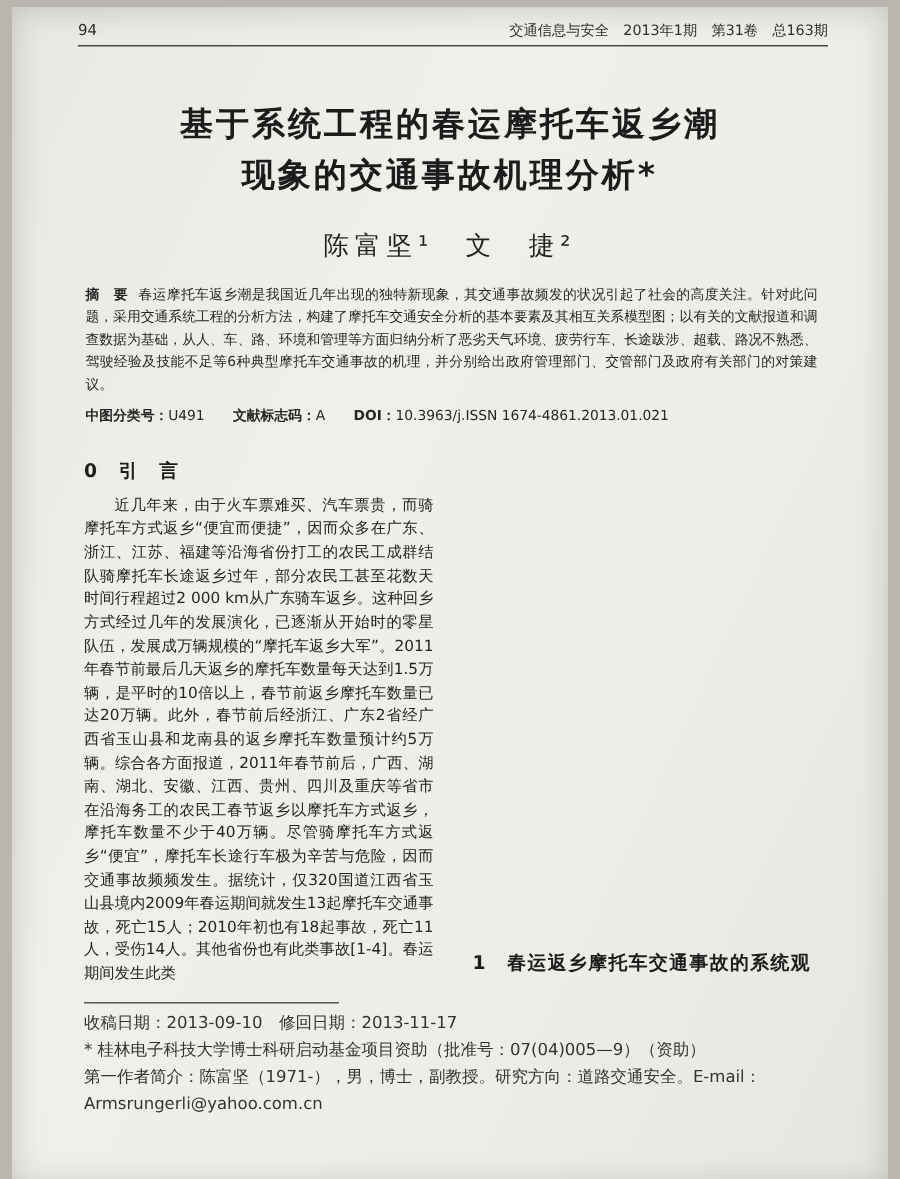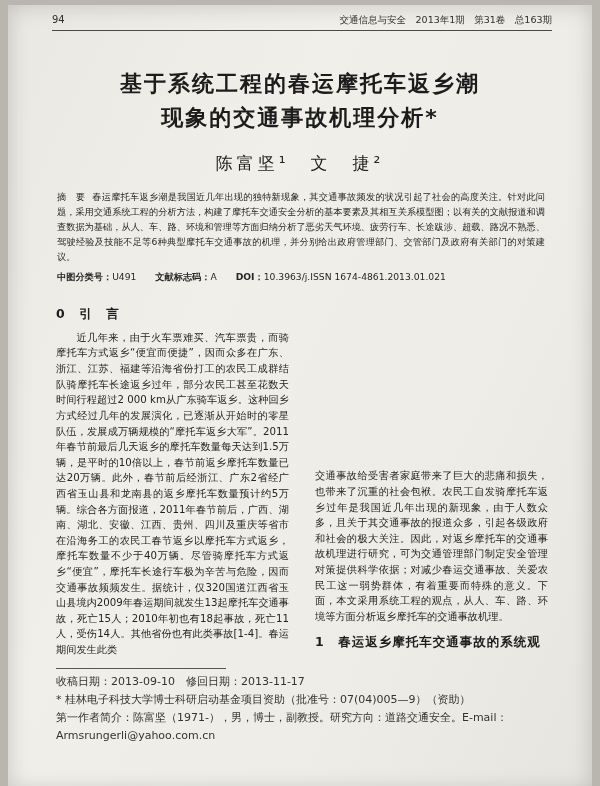--- a/index.html
+++ b/index.html
@@ -43,21 +43,21 @@
   .affil {
     margin-top: 9px; text-align: center;
     font-size: 8.6px; color: #333; letter-spacing: 0.2px;
   }
   .abs-block {
     margin: 15px 47px 0 49px;
     font-size: 9.2px; line-height: 1.62;
     text-align: justify; text-justify: inter-ideograph;
     color: #262626;
   }
-  .abs-block .lbl { font-weight: normal; margin-right: 7px; }
+  .abs-block .lbl { font-weight: bold; margin-right: 7px; }
   .meta-row {
     margin: 6px 47px 0 49px;
     font-size: 9.2px; color: #262626;
   }
   .meta-row .lbl { font-weight: bold; }
   .meta-row .gap { display: inline-block; width: 16px; }
   .cols {
     display: flex; gap: 26px;
     margin: 13px 44px 0 48px;
     align-items: flex-end;
@@ -112,21 +112,20 @@
     <span class="lbl">文献标志码：</span><span>A</span><span class="gap"></span>
     <span class="lbl">DOI：</span><span>10.3963/j.ISSN 1674-4861.2013.01.021</span>
   </p>
 
   <div class="cols">
     <div class="col">
       <h2>0　引　言</h2>
       <p class="indent">近几年来，由于火车票难买、汽车票贵，而骑摩托车方式返乡“便宜而便捷”，因而众多在广东、浙江、江苏、福建等沿海省份打工的农民工成群结队骑摩托车长途返乡过年，部分农民工甚至花数天时间行程超过2 000 km从广东骑车返乡。这种回乡方式经过几年的发展演化，已逐渐从开始时的零星队伍，发展成万辆规模的“摩托车返乡大军”。2011年春节前最后几天返乡的摩托车数量每天达到1.5万辆，是平时的10倍以上，春节前返乡摩托车数量已达20万辆。此外，春节前后经浙江、广东2省经广西省玉山县和龙南县的返乡摩托车数量预计约5万辆。综合各方面报道，2011年春节前后，广西、湖南、湖北、安徽、江西、贵州、四川及重庆等省市在沿海务工的农民工春节返乡以摩托车方式返乡，摩托车数量不少于40万辆。尽管骑摩托车方式返乡“便宜”，摩托车长途行车极为辛苦与危险，因而交通事故频频发生。据统计，仅320国道江西省玉山县境内2009年春运期间就发生13起摩托车交通事故，死亡15人；2010年初也有18起事故，死亡11人，受伤14人。其他省份也有此类事故[1-4]。春运期间发生此类</p>
     </div>
     <div class="col">
-      <p>交通事故给受害者家庭带来了巨大的悲痛和损失，也带来了沉重的社会包袱。农民工自发骑摩托车返乡过年是我国近几年出现的新现象，由于人数众多，且关于其交通事故的报道众多，引起各级政府和社会的极大关注。因此，对返乡摩托车的交通事故机理进行研究，可为交通管理部门制定安全管理对策提供科学依据；对减少春运交通事故、关爱农民工这一弱势群体，有着重要而特殊的意义。下面，本文采用系统工程的观点，从人、车、路、环境等方面分析返乡摩托车的交通事故机理。</p>
       <h2>1　春运返乡摩托车交通事故的系统观</h2>
     </div>
   </div>
 
   <div class="footnotes">
     <hr class="foot-rule">
     <div>收稿日期：2013-09-10　修回日期：2013-11-17</div>
     <div>* 桂林电子科技大学博士科研启动基金项目资助（批准号：07(04)005—9）（资助）</div>
     <div>第一作者简介：陈富坚（1971-），男，博士，副教授。研究方向：道路交通安全。E-mail：Armsrungerli@yahoo.com.cn</div>
   </div>

